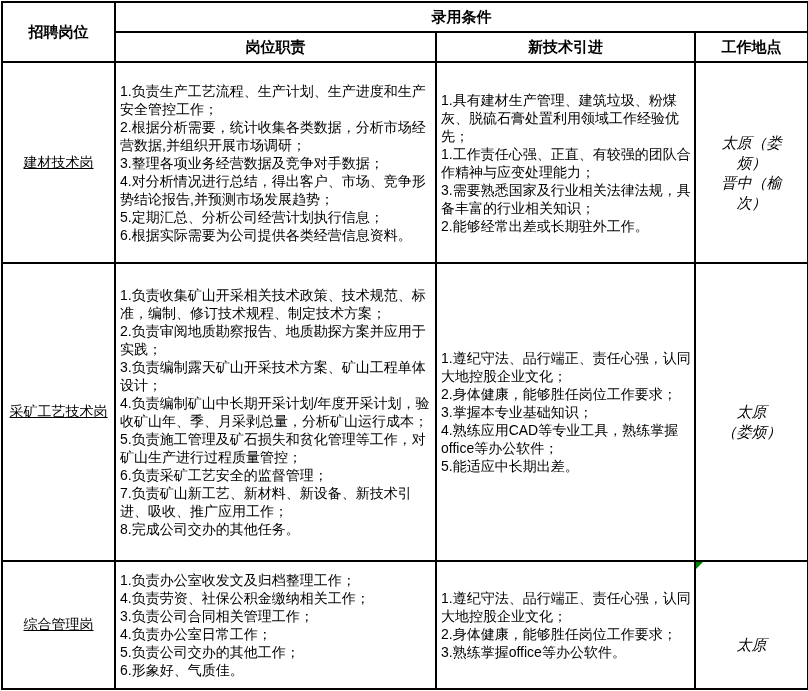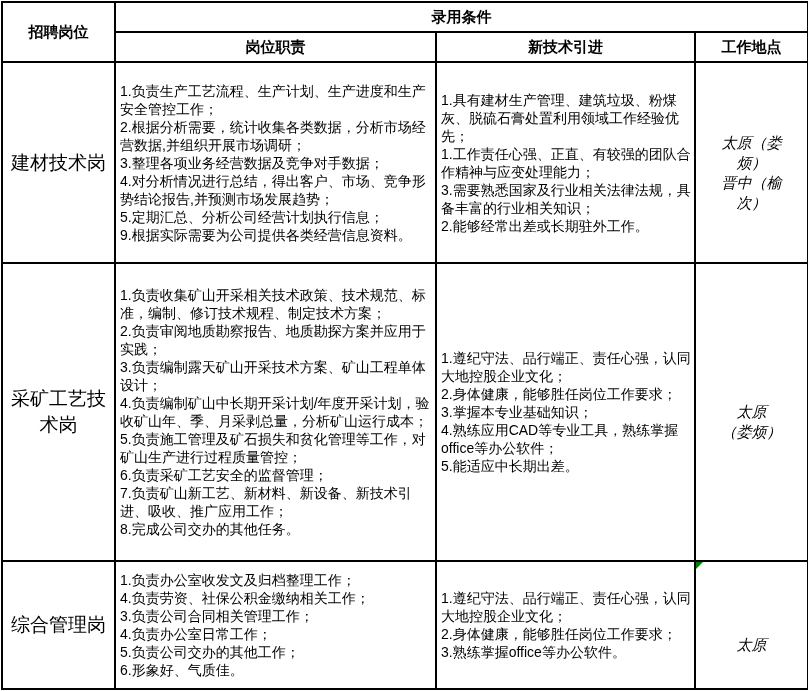--- a/index.html
+++ b/index.html
@@ -32,23 +32,24 @@
   tr.r2 { height: 298px; }
   tr.r3 { height: 128px; }
 
   th {
     font-size: 15px;
     font-weight: bold;
     text-align: center;
     padding: 2px;
   }
   td.cell-position {
-    font-size: 19px;
+    font-size: 14px;
     text-align: center;
     padding: 0;
+    text-decoration: underline;
   }
   td.cell-text {
     font-size: 14px;
     line-height: 18px;
     text-align: left;
     padding: 2px 3px 2px 4px;
   }
   td.cell-location {
     font-size: 15px;
     line-height: 20px;
@@ -105,21 +106,21 @@
       <td class="cell-position">
         <span>建材技术岗</span>
       </td>
       <td class="cell-text">
         <div>
             <div class="list-item">1.负责生产工艺流程、生产计划、生产进度和生产安全管控工作；</div>
             <div class="list-item">2.根据分析需要，统计收集各类数据，分析市场经营数据,并组织开展市场调研；</div>
             <div class="list-item">3.整理各项业务经营数据及竞争对手数据；</div>
             <div class="list-item">4.对分析情况进行总结，得出客户、市场、竞争形势结论报告,并预测市场发展趋势；</div>
             <div class="list-item">5.定期汇总、分析公司经营计划执行信息；</div>
-            <div class="list-item">9.根据实际需要为公司提供各类经营信息资料。</div>
+            <div class="list-item">6.根据实际需要为公司提供各类经营信息资料。</div>
           </div>
       </td>
       <td class="cell-text">
         <div>
             <div class="list-item">1.具有建材生产管理、建筑垃圾、粉煤灰、脱硫石膏处置利用领域工作经验优先；</div>
             <div class="list-item">1.工作责任心强、正直、有较强的团队合作精神与应变处理能力；</div>
             <div class="list-item">3.需要熟悉国家及行业相关法律法规，具备丰富的行业相关知识；</div>
             <div class="list-item">2.能够经常出差或长期驻外工作。</div>
           </div>
       </td>

